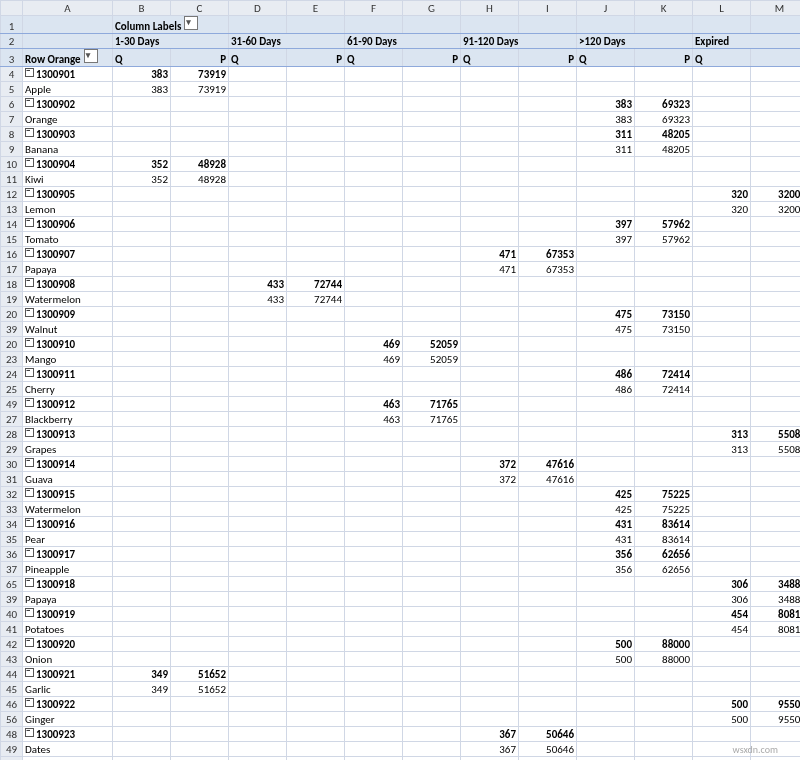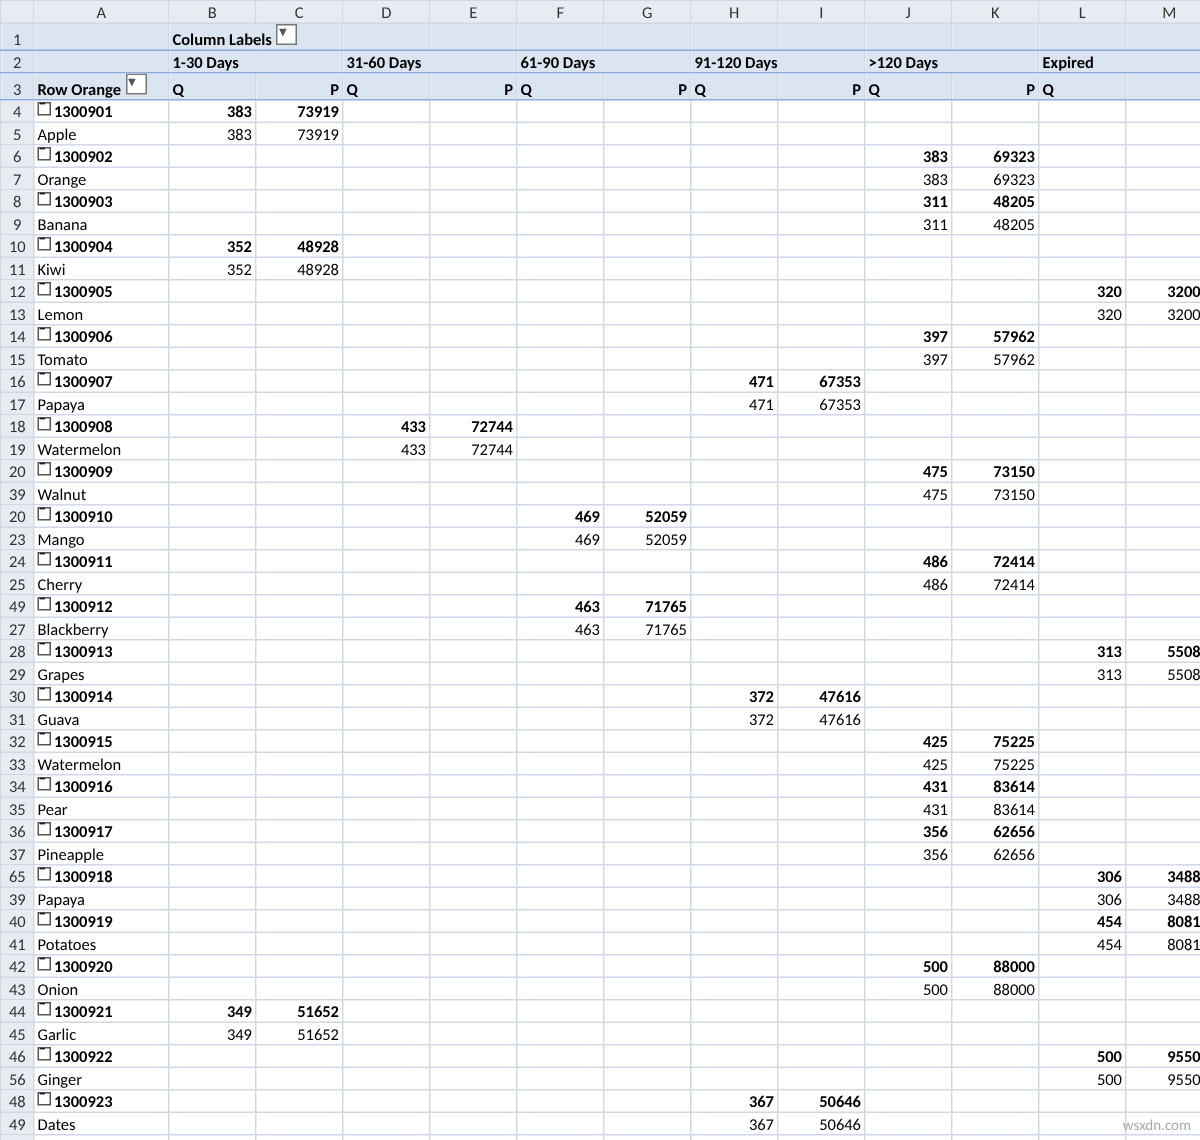--- a/index.html
+++ b/index.html
@@ -15,21 +15,21 @@
   .hdr-top td{border-top:1px solid #8ea9db}
   .bold{font-weight:bold}
   .num{text-align:right}
   .left{text-align:left}
   .toggle{display:inline-block;width:7px;height:7px;border:1px solid #555;margin-right:2px;position:relative;top:-1px}
   .toggle::before{content:"−";position:absolute;top:-4px;left:0;font-size:9px;line-height:9px}
   .filter{display:inline-block;width:12px;height:12px;border:1px solid #777;background:#fff;position:relative;margin-left:3px}
   .filter::before{content:"▾";position:absolute;top:-1px;left:1px;font-size:9px;color:#555}
   .sub{padding-left:22px}
   .group td{border-top:1px solid #8ea9db}
-  .watermark{position:fixed;bottom:4px;right:6px;font-size:10px;color:#aaa}
+  .watermark{position:fixed;bottom:4px;right:22px;font-size:10px;color:#aaa}
 </style>
 </head>
 <body>
 
 <table class="sheet">
   <colgroup>
     <col class="colA">
       <col class="colB">
     <col class="colData">
       <col class="colData">

